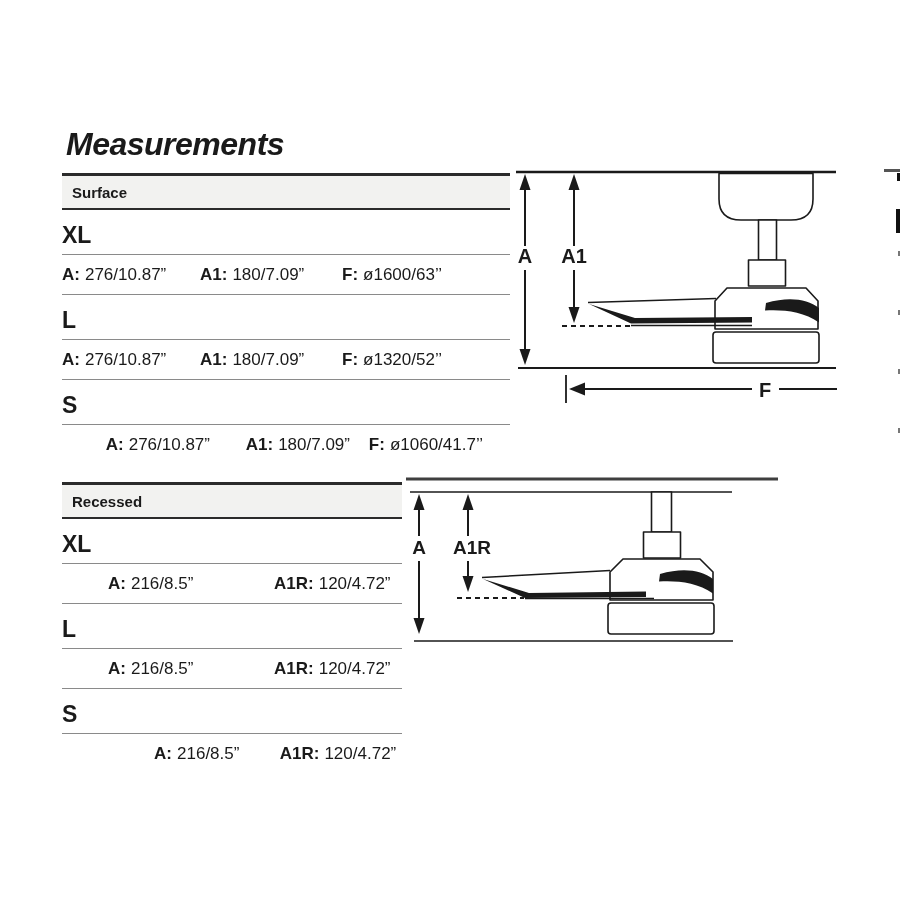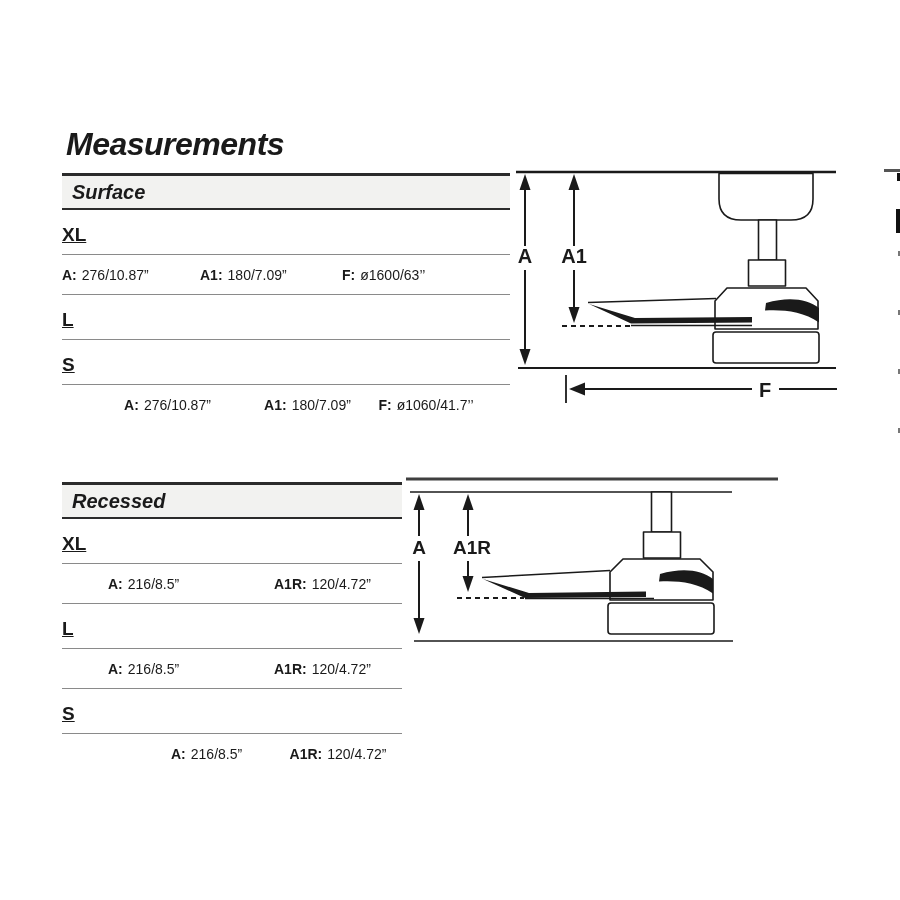--- a/index.html
+++ b/index.html
@@ -3,24 +3,24 @@
 <meta charset="utf-8">
 <style>
   html,body{margin:0;padding:0;background:#ffffff;}
   .page{position:relative;width:900px;height:900px;background:#ffffff;overflow:hidden;
         font-family:"Liberation Sans","DejaVu Sans",sans-serif;color:#1a1a1a;}
   .title{position:absolute;left:66px;top:126px;margin:0;
          font-size:32px;font-weight:bold;font-style:italic;letter-spacing:-0.5px;color:#1a1a1a;}
   .spec-table{position:absolute;}
   .thead{box-sizing:border-box;height:37px;line-height:33px;background:#f2f2f0;
          border-top:3px solid #2b2b2b;border-bottom:2px solid #2b2b2b;
-         padding-left:10px;font-style:italic;font-weight:bold;font-size:20px;}
+         padding-left:10px;font-weight:bold;font-size:15px;}
   .size-row{box-sizing:border-box;height:45px;line-height:50px;
-            font-size:19px;font-weight:bold;border-bottom:1.5px solid #8a8a8a;text-decoration:underline;}
-  .data-row{box-sizing:border-box;height:40px;line-height:40px;font-size:14px;
+            font-size:23px;font-weight:bold;border-bottom:1.5px solid #8a8a8a;}
+  .data-row{box-sizing:border-box;height:40px;line-height:40px;font-size:17px;
             border-bottom:1.5px solid #8a8a8a;white-space:nowrap;}
   .data-row.last{border-bottom:none;text-align:center;}
   .spec{display:inline-block;}
   .surface .c1{width:138px;} .surface .c2{width:142px;}
   .recessed .c1{width:166px;margin-left:46px;}
   .spec-label{font-weight:bold;}
   .spec-value{margin-left:5px;}
   .diagram{position:absolute;}
   .frag{position:absolute;}
   svg text{font-family:"Liberation Sans","DejaVu Sans",sans-serif;font-weight:bold;fill:#1a1a1a;}
@@ -42,20 +42,23 @@
 
     <div class="size-row">
       <span>XL</span>
     </div>
     <div class="data-row">
       <span class="spec c1"><span class="spec-label">A:</span><span class="spec-value">276/10.87”</span></span><span class="spec c2"><span class="spec-label">A1:</span><span class="spec-value">180/7.09”</span></span><span class="spec c3"><span class="spec-label">F:</span><span class="spec-value">ø1600/63’’</span></span>
     </div>
 
     <div class="size-row">
       <span>L</span>
+    </div>
+    <div class="data-row">
+      <span class="spec c1"><span class="spec-label">A:</span><span class="spec-value">276/10.87”</span></span><span class="spec c2"><span class="spec-label">A1:</span><span class="spec-value">180/7.09”</span></span><span class="spec c3"><span class="spec-label">F:</span><span class="spec-value">ø1320/52’’</span></span>
     </div>
 
     <div class="size-row">
       <span>S</span>
     </div>
     <div class="data-row last">
       <span class="spec c1"><span class="spec-label">A:</span><span class="spec-value">276/10.87”</span></span><span class="spec c2"><span class="spec-label">A1:</span><span class="spec-value">180/7.09”</span></span><span class="spec c3"><span class="spec-label">F:</span><span class="spec-value">ø1060/41.7’’</span></span>
     </div>
   </section>
 

